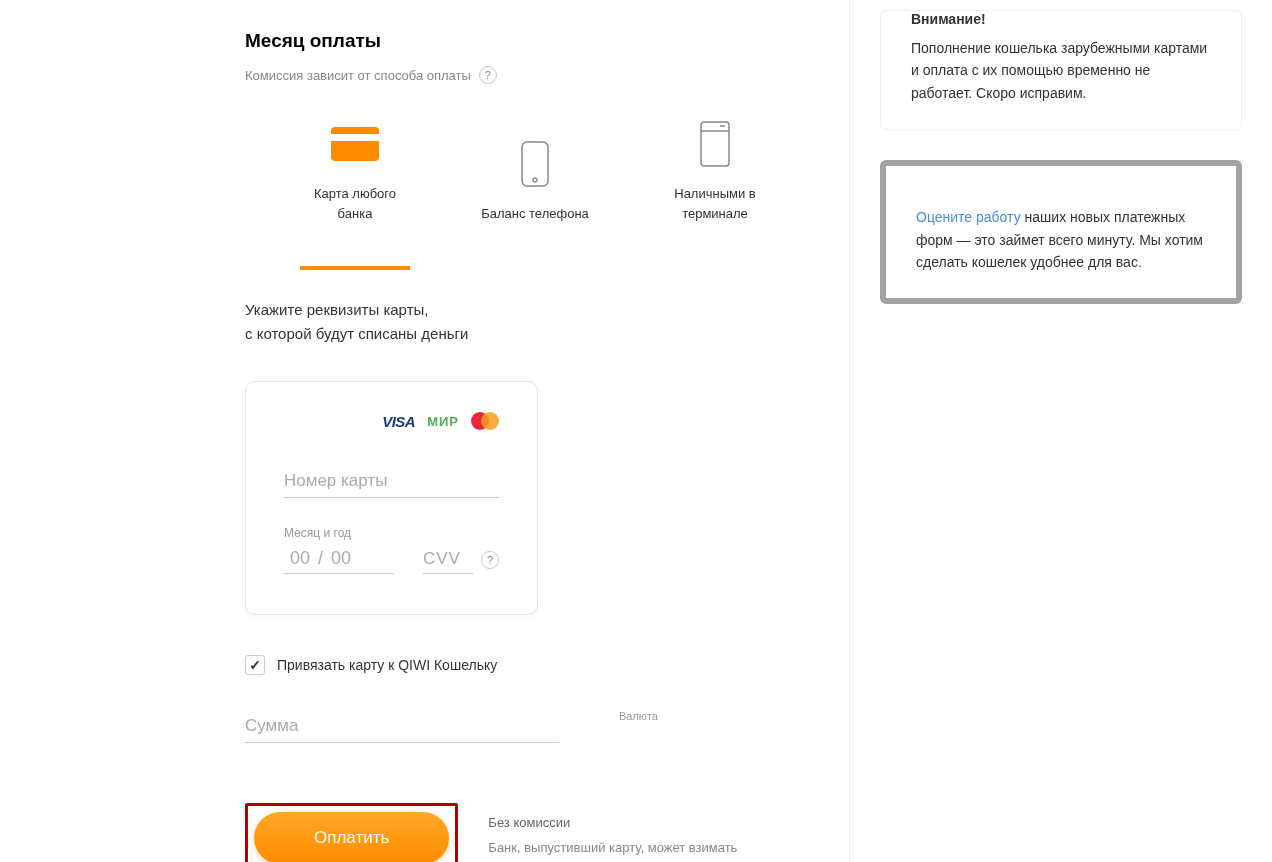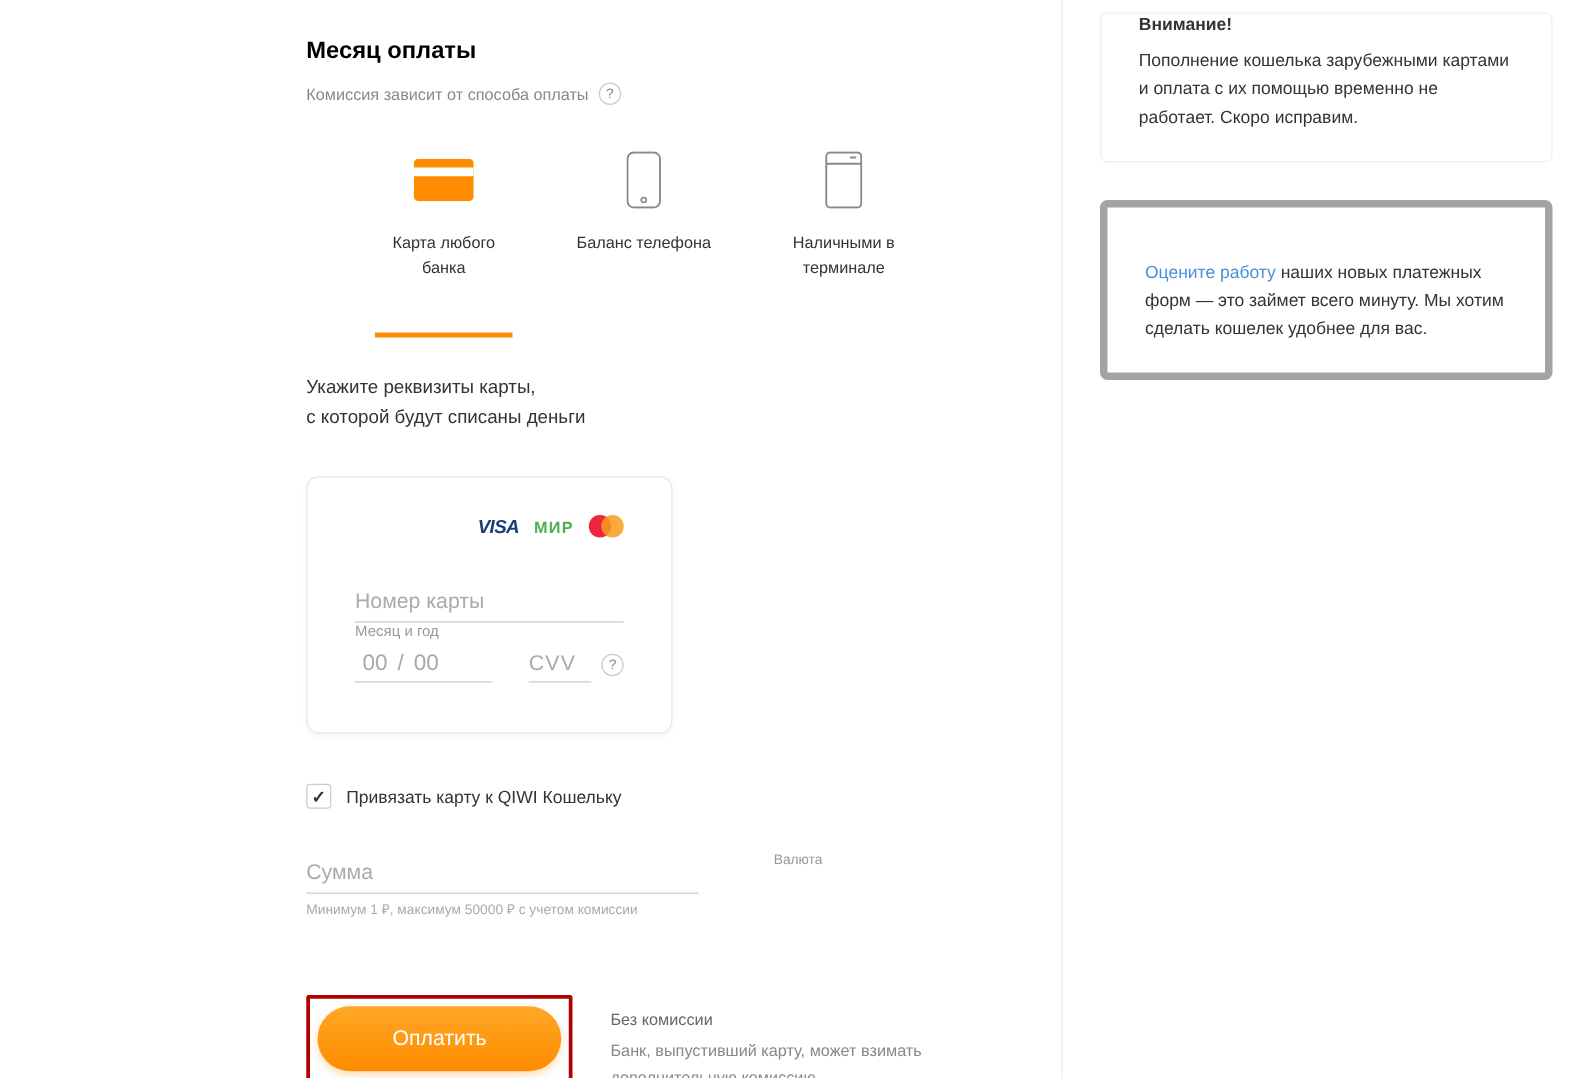--- a/index.html
+++ b/index.html
@@ -36,23 +36,24 @@
       width: 18px;
       height: 18px;
       border: 1px solid #ccc;
       border-radius: 50%;
       font-size: 11px;
       color: #888;
       cursor: pointer;
     }
     .payment-methods {
       display: flex;
-      gap: 50px;
+      gap: 70px;
       margin-top: 35px;
       margin-left: 55px;
+      align-items: flex-end;
     }
     .method {
       display: flex;
       flex-direction: column;
       align-items: center;
       cursor: pointer;
       position: relative;
       width: 110px;
     }
     .method-icon {
@@ -100,21 +101,21 @@
       margin-bottom: 35px;
     }
     .visa-logo { font-weight: 700; font-style: italic; color: #1a3a7a; font-size: 15px; letter-spacing: -0.5px; }
     .mir-logo { font-weight: 700; color: #4caf50; font-size: 13px; letter-spacing: 1px; text-align: right; }
     .mc-logo { position: relative; width: 28px; height: 18px; }
     .mc-logo::before, .mc-logo::after {
       content: ''; position: absolute; width: 18px; height: 18px; border-radius: 50%; top: 0;
     }
     .mc-logo::before { background: #eb001b; left: 0; opacity: 0.85; }
     .mc-logo::after { background: #f79e1b; right: 0; opacity: 0.85; }
-    .field-group { }
+    .field-group { margin-bottom: 28px; }
     .field-input {
       width: 100%;
       border: none;
       border-bottom: 1px solid #ccc;
       padding: 6px 0;
       font-size: 17px;
       color: #333;
       outline: none;
       background: transparent;
     }
@@ -247,21 +248,20 @@
         </div>
 
         <div class="checkbox-row">
           <div class="checkbox">✓</div>
           <div class="checkbox-label">Привязать карту к QIWI Кошельку</div>
         </div>
 
         <div class="amount-row">
           <div class="amount-group">
             <input class="amount-input" placeholder="Сумма" style="">
-            <div class="amount-hint">Минимум 1 ₽, максимум 50000 ₽ с учетом комиссии</div>
           </div>
           <div class="currency-group">
             <div class="currency-label">Валюта</div>
           </div>
         </div>
 
         <div class="submit-row">
           <div class="submit-highlight">
             <button class="pay-button">Оплатить</button>
           </div>

